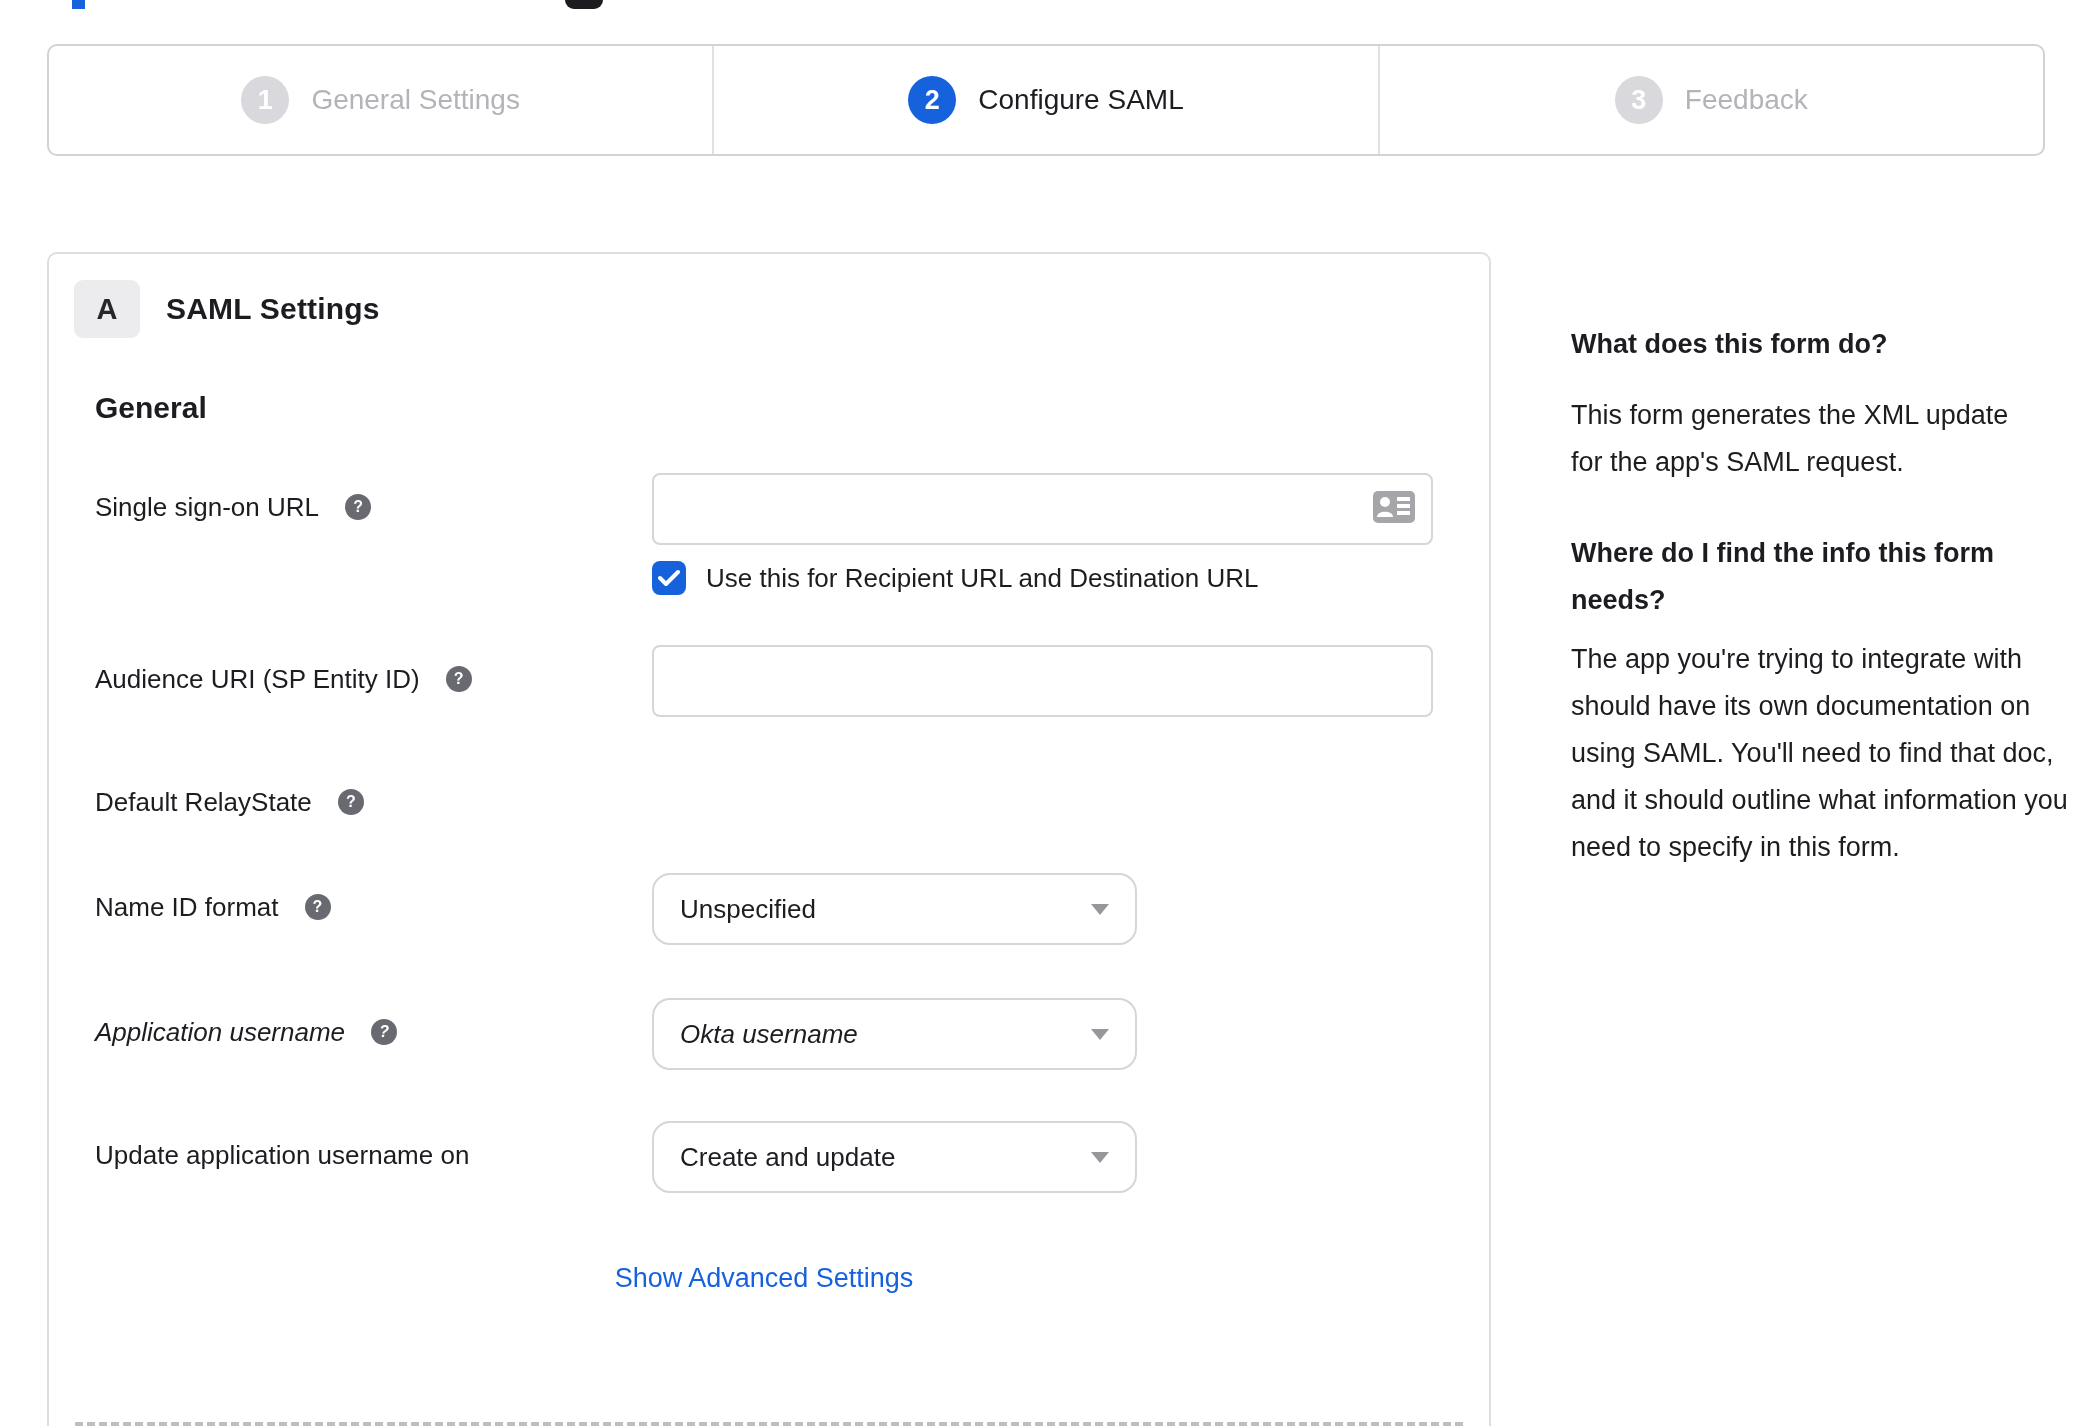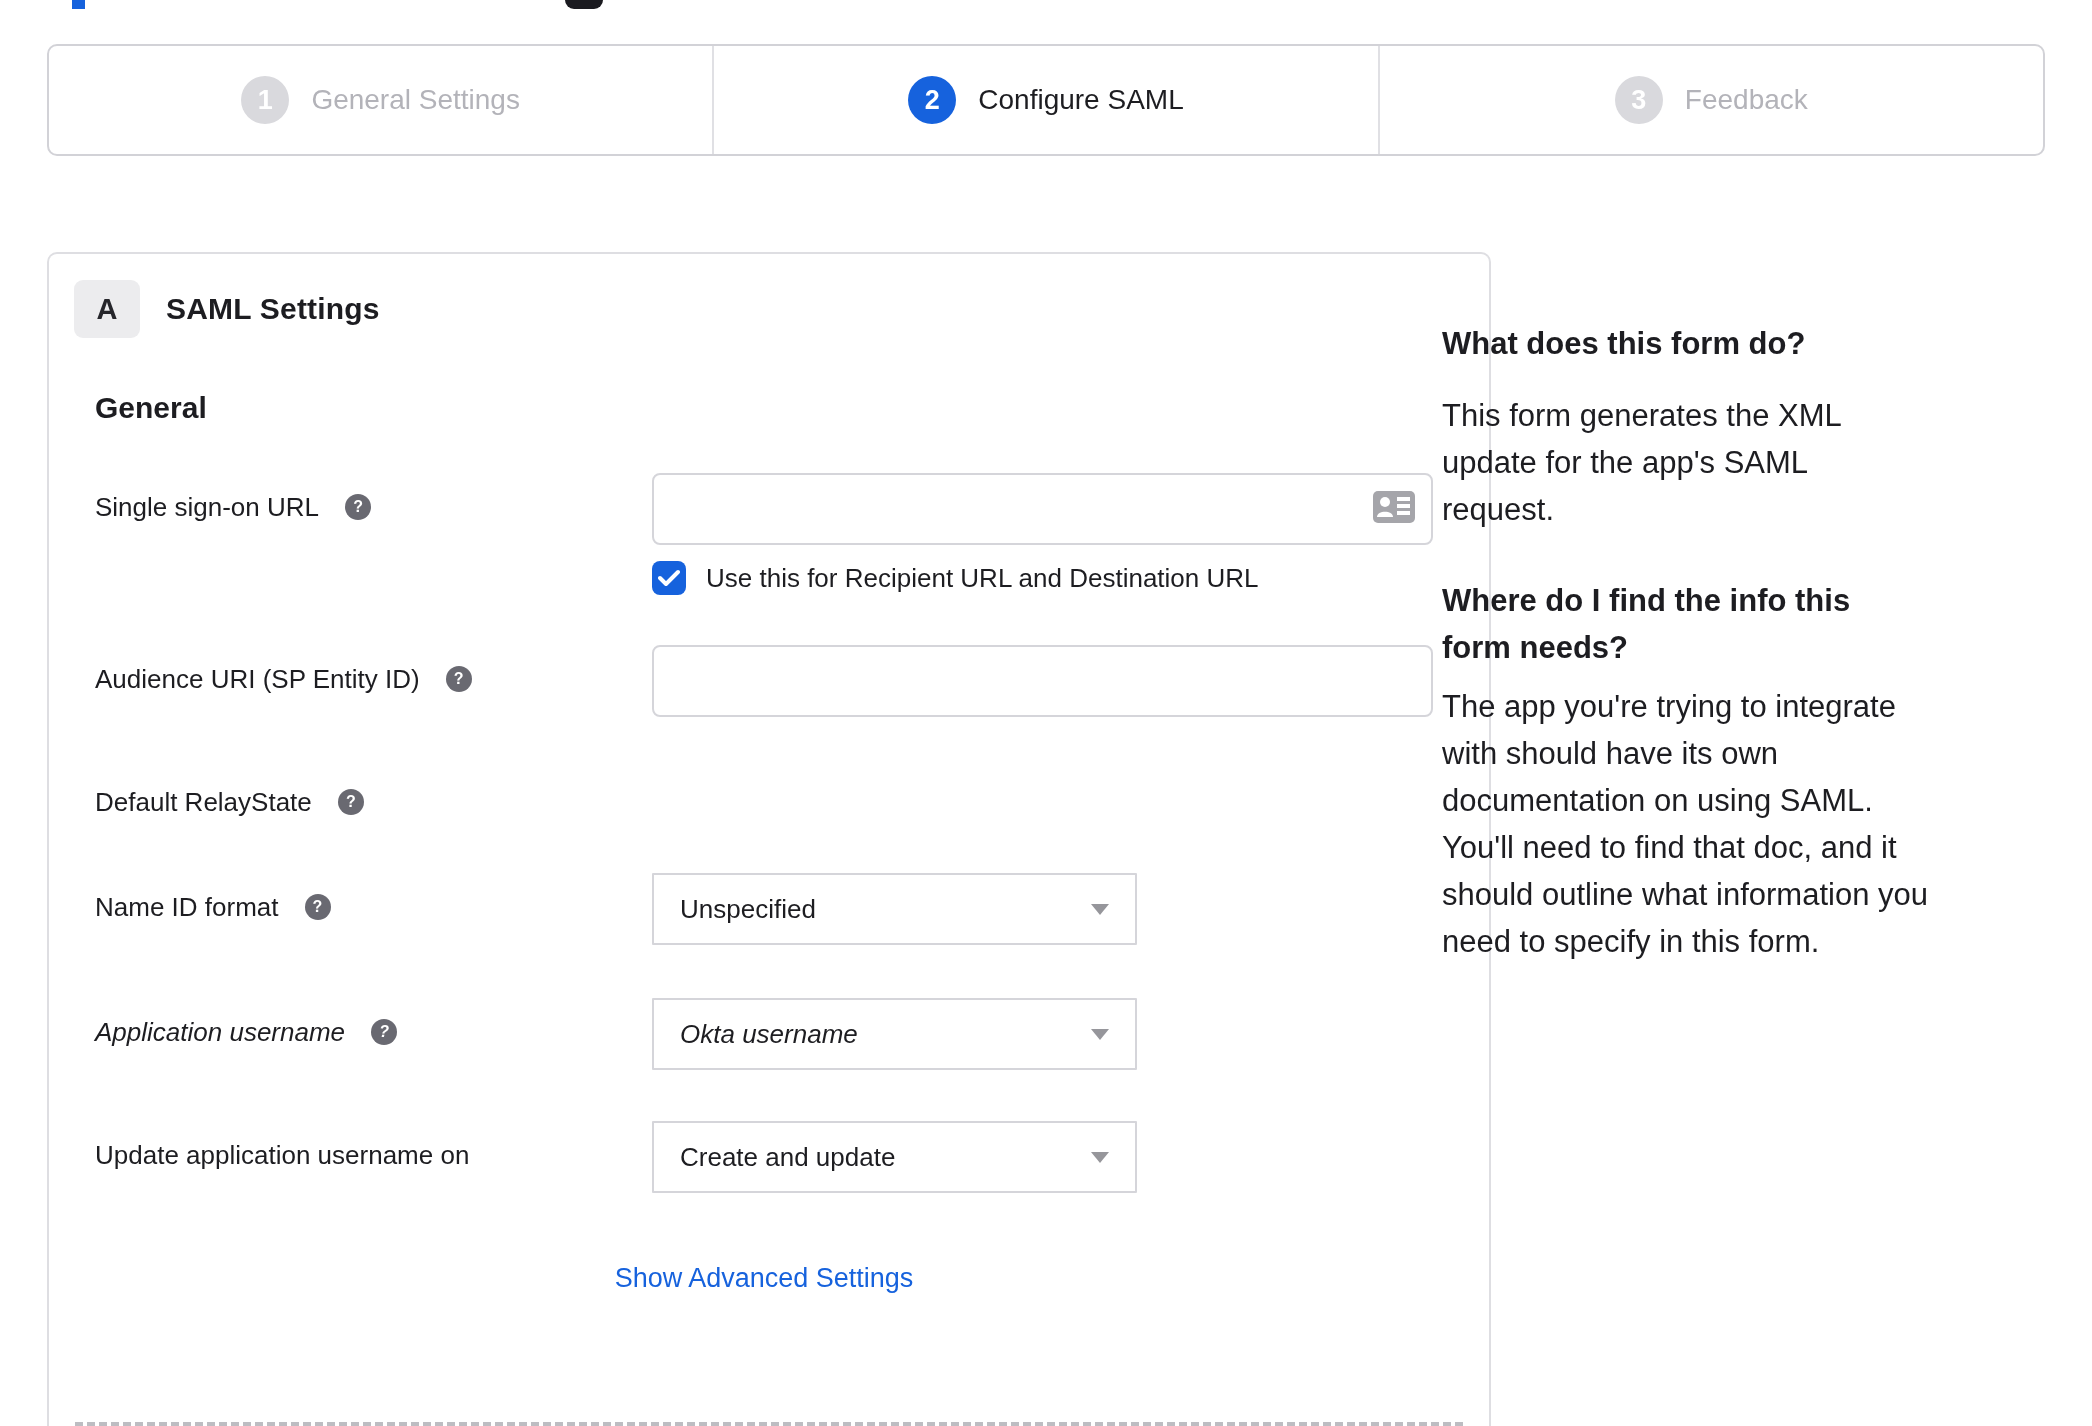--- a/index.html
+++ b/index.html
@@ -47,33 +47,33 @@
                 font-family:"Liberation Sans", sans-serif; font-size:26px; color:#1d1d21; padding:0 70px 0 24px; outline:none; }
   .card-icon { position:absolute; right:18px; top:50%; transform:translateY(-50%); }
 
   .checkbox-row { margin-top:16px; display:flex; align-items:center; gap:20px; }
   .checkbox { width:34px; height:34px; border-radius:8px; background:#1662dd; display:flex;
               align-items:center; justify-content:center; flex:0 0 auto; }
   .checkbox-label { font-size:26px; color:#1d1d21; }
 
   .hint { margin-top:16px; font-size:25px; color:#8f8f97; line-height:30px; }
 
-  .select { width:485px; height:72px; border:2px solid #d5d5da; border-radius:1px; background:#fff;
+  .select { width:485px; height:72px; border:2px solid #d5d5da; border-radius:18px; background:#fff;
             display:flex; align-items:center; padding:0 26px; cursor:default; }
   .select-value { font-size:26px; color:#1d1d21; }
   .caret { margin-left:auto; width:0; height:0; border-left:9px solid transparent;
            border-right:9px solid transparent; border-top:11px solid #96969b; }
 
   .advanced-row { margin-top:70px; width:1338px; text-align:center; }
   .advanced-link { font-size:27px; font-weight:500; color:#1662dd; text-decoration:none; }
 
   .dashed-divider { position:absolute; left:26px; right:26px; bottom:0; border-top:4px dashed #bdbdc2; }
 
   
-  .help-sidebar { position:absolute; left:1442px; top:326px; width:505px; font-size:31px; }
+  .help-sidebar { position:absolute; left:1571px; top:326px; width:505px; font-size:27px; }
   .help-q1 { font-weight:bold; line-height:36px; }
   .help-a1 { margin-top:30px; line-height:47px; max-width:440px; }
   .help-q2 { margin-top:44px; font-weight:bold; line-height:47px; max-width:480px; }
   .help-a2 { margin-top:12px; line-height:47px; max-width:505px; }
 </style>
 </head>
 <body>
 
 <div class="screen">
 

